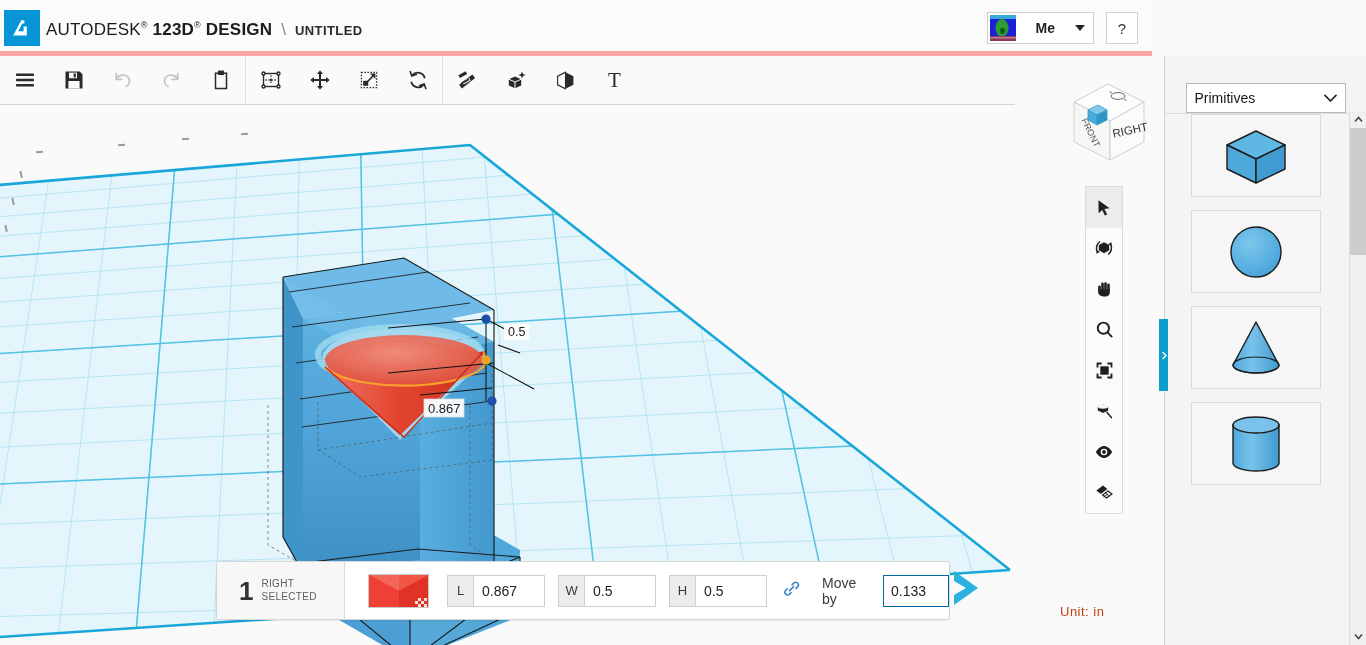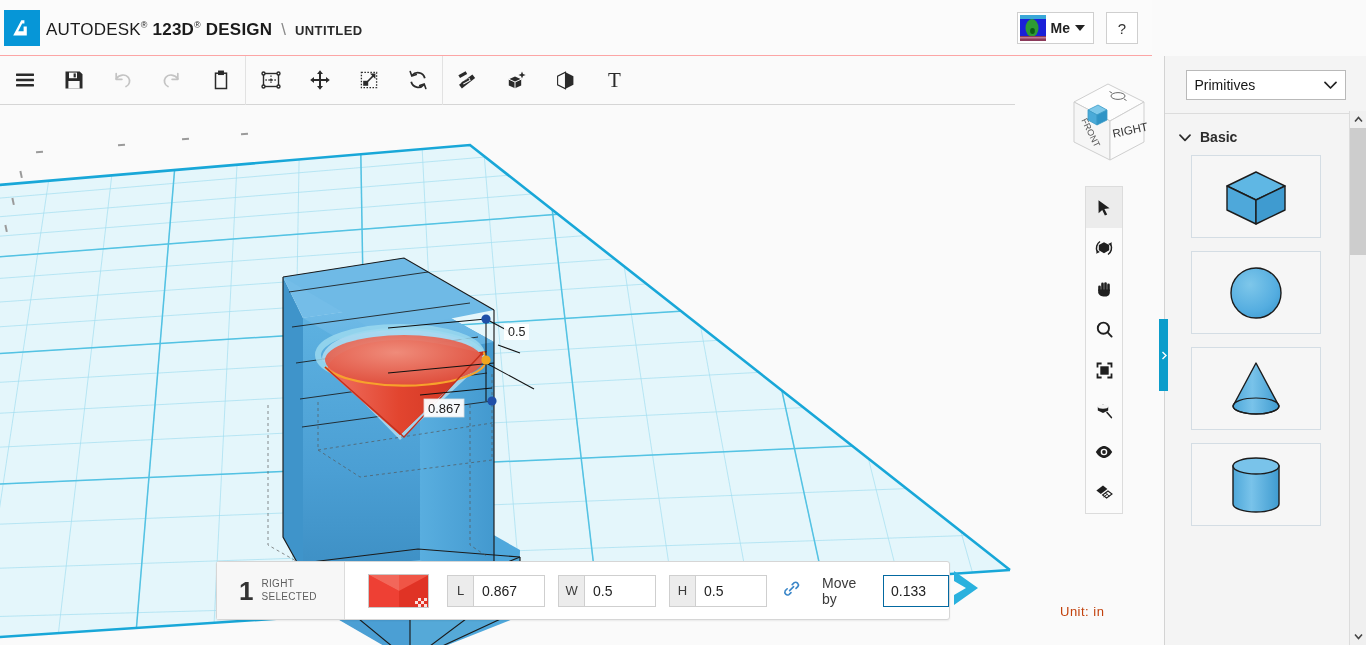--- a/index.html
+++ b/index.html
@@ -8,41 +8,41 @@
     font-family: "Liberation Sans", sans-serif;
     background:#fafafa;
     color:#222;
     -webkit-font-smoothing:antialiased;
   }
   #app { position:relative; width:1366px; height:645px; }
 
   
   .header {
     position:absolute; left:0; top:0; width:1152px; height:56px;
-    background:#fbfbfb; border-bottom:1px solid #fca5a5;
+    background:#fbfbfb; border-bottom:5px solid #fca5a5;
   }
   .logo-box {
     position:absolute; left:4px; top:10px; width:36px; height:36px;
     background:#0696d7; display:flex; align-items:center; justify-content:center;
   }
   .logo-box svg { display:block; }
   .brand {
     position:absolute; left:46px; top:20px;
     font-size:17px; letter-spacing:.2px; white-space:nowrap;
   }
   .brand .b-auto { font-weight:400; color:#1b1b1b; }
   .brand .b-sup { font-size:9px; vertical-align:super; }
   .brand .b-123 { font-weight:700; color:#1b1b1b; }
   .brand .b-sep { color:#8a8a8a; font-weight:400; margin:0 4px; }
   .brand .b-untitled { font-weight:700; font-size:13px; color:#2b2b2b; letter-spacing:.4px; }
 
   .me-box {
     position:absolute; right:58px; top:12px; height:32px;
     border:1px solid #cfcfcf; background:#fff;
-    display:flex; align-items:center; padding:0 8px 0 2px; gap:5px;
+    display:flex; align-items:center; padding:0 8px 0 2px; gap:20px;
   }
   .avatar {
     width:26px; height:26px; background:#1a20d8; position:relative; overflow:hidden;
     display:block;
   }
   .me-label { font-size:14px; font-weight:700; color:#222; }
   .caret { width:0;height:0;border-left:5px solid transparent;border-right:5px solid transparent;border-top:6px solid #222; }
   .help-box {
     position:absolute; right:14px; top:12px; width:32px; height:32px;
     border:1px solid #cfcfcf; background:#fff;
@@ -118,21 +118,21 @@
     font-size:14px; color:#222; padding-left:7px; font-family:"Liberation Sans", sans-serif; outline:none;
   }
   .rightarrow { position:absolute; left:952px; top:565px; }
   .unit { position:absolute; left:1060px; top:604px; font-size:13px; color:#c2410c; letter-spacing:.5px; }
 
   
   .rpanel {
     position:absolute; left:1164px; top:56px; width:202px; height:589px;
     background:#f4f4f4; border-left:1px solid #d3d3d3;
   }
-  .rpanel-top { height:58px; border-bottom:1px solid #dcdcdc; display:flex; align-items:center; justify-content:center; }
+  .rpanel-top { height:58px; border-bottom:1px solid #dcdcdc; display:flex; align-items:flex-end; justify-content:center; }
   .rselect {
     width:160px; height:30px; border:1px solid #b9b9b9; background:#fff;
     display:flex; align-items:center; padding:0 8px; justify-content:space-between;
     font-size:14px; color:#161616; font-weight:400;
   }
   .rsec-head { display:flex; align-items:center; gap:9px; padding:14px 0 9px 14px; }
   .rsec-title { font-size:14px; font-weight:700; color:#2c2c2c; }
   .rshapes { padding:0 0 0 26px; }
   .rshape {
     width:130px; height:83px; border:1px solid #d4dde4; background:#f6f6f6;
@@ -664,28 +664,20 @@
       <div class="rselect">
         <span>Primitives</span>
         <span>
           <svg width="13" height="9" viewBox="0 0 13 9">
               <path d="M1 1.4 L6.5 7 L12 1.4" fill="none" stroke="#222" stroke-width="1.7" stroke-linecap="round" stroke-linejoin="round"></path>
             </svg>
         </span>
       </div>
     </div>
 
-    <div class="rsec-head">
-      <span>
-        <svg width="12" height="8" viewBox="0 0 12 8">
-            <path d="M1 1.2 L6 6.4 L11 1.2" fill="none" stroke="#2c2c2c" stroke-width="1.7" stroke-linecap="round" stroke-linejoin="round"></path>
-          </svg>
-      </span>
-      <span class="rsec-title">Basic</span>
-    </div>
 
     <div class="rshapes">
       <div class="rshape">
         <svg width="78" height="66" viewBox="0 0 78 66">
           <polygon points="39,8 68,22 39,36 10,22" fill="#5fb7e4" stroke="#1c1c1c" stroke-width="1.4" stroke-linejoin="round"></polygon>
           <polygon points="10,22 39,36 39,60 10,46" fill="#4ea8da" stroke="#1c1c1c" stroke-width="1.4" stroke-linejoin="round"></polygon>
           <polygon points="39,36 68,22 68,46 39,60" fill="#3f9bd0" stroke="#1c1c1c" stroke-width="1.4" stroke-linejoin="round"></polygon>
         </svg>
       </div>
       <div class="rshape">

